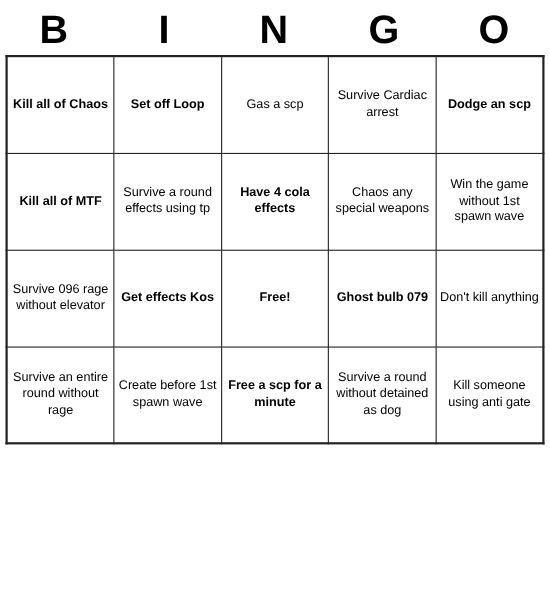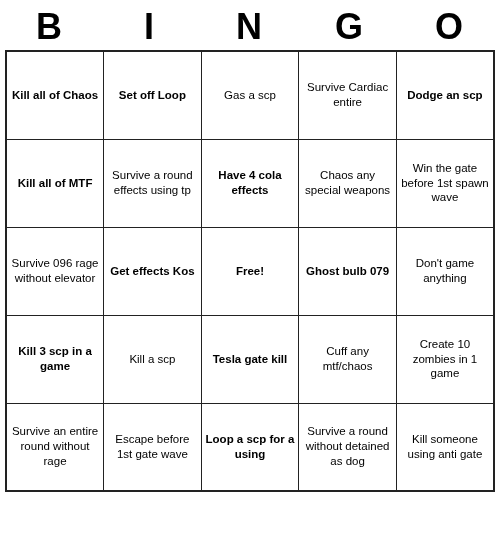--- a/index.html
+++ b/index.html
@@ -66,45 +66,38 @@
     <span>G</span>
     <span>O</span>
   </div>
 
 <table id="bingo-grid">
   <tbody id="bingo-body">
   <tr>
         <td class="medium-text">Kill all of Chaos</td>
         <td class="medium-text">Set off Loop</td>
         <td class="large-text">Gas a scp</td>
-        <td>Survive Cardiac entire</td>
+        <td>Survive Cardiac arrest</td>
         <td class="medium-text">Dodge an scp</td>
       </tr>
       <tr>
         <td class="medium-text">Kill all of MTF</td>
         <td>Survive a round effects using tp</td>
         <td class="medium-text">Have 4 cola effects</td>
         <td>Chaos any special weapons</td>
-        <td>Win the gate before 1st spawn wave</td>
+        <td>Win the game without 1st spawn wave</td>
       </tr>
       <tr>
         <td>Survive 096 rage without elevator</td>
         <td class="medium-text">Get effects Kos</td>
         <td class="free-cell">Free!</td>
         <td class="medium-text">Ghost bulb 079</td>
-        <td>Don't game anything</td>
-      </tr>
-      <tr>
-        <td class="medium-text">Kill 3 scp in a game</td>
-        <td class="large-text">Kill a scp</td>
-        <td class="medium-text">Tesla gate kill</td>
-        <td>Cuff any mtf/chaos</td>
-        <td>Create 10 zombies in 1 game</td>
+        <td>Don't kill anything</td>
       </tr>
       <tr>
         <td>Survive an entire round without rage</td>
-        <td>Escape before 1st gate wave</td>
-        <td class="medium-text">Loop a scp for a using</td>
+        <td>Create before 1st spawn wave</td>
+        <td class="medium-text">Free a scp for a minute</td>
         <td>Survive a round without detained as dog</td>
         <td>Kill someone using anti gate</td>
       </tr>
     </tbody>
 </table>
 
 </body></html>

